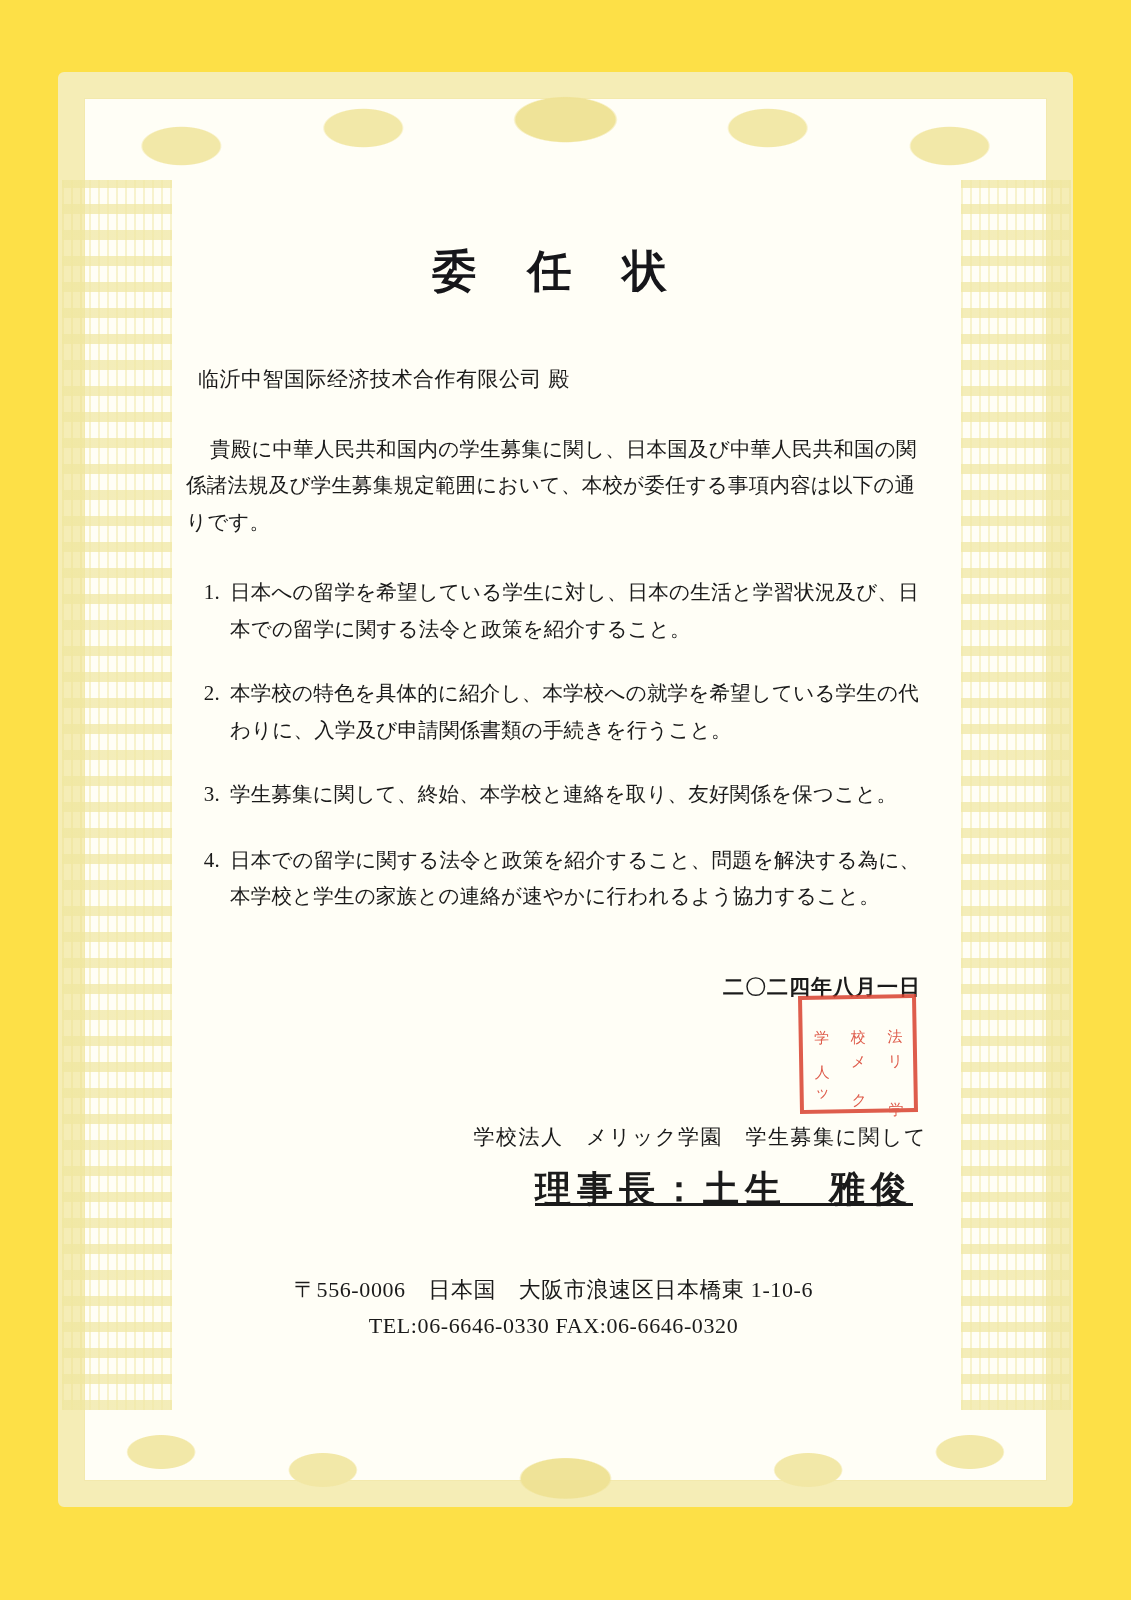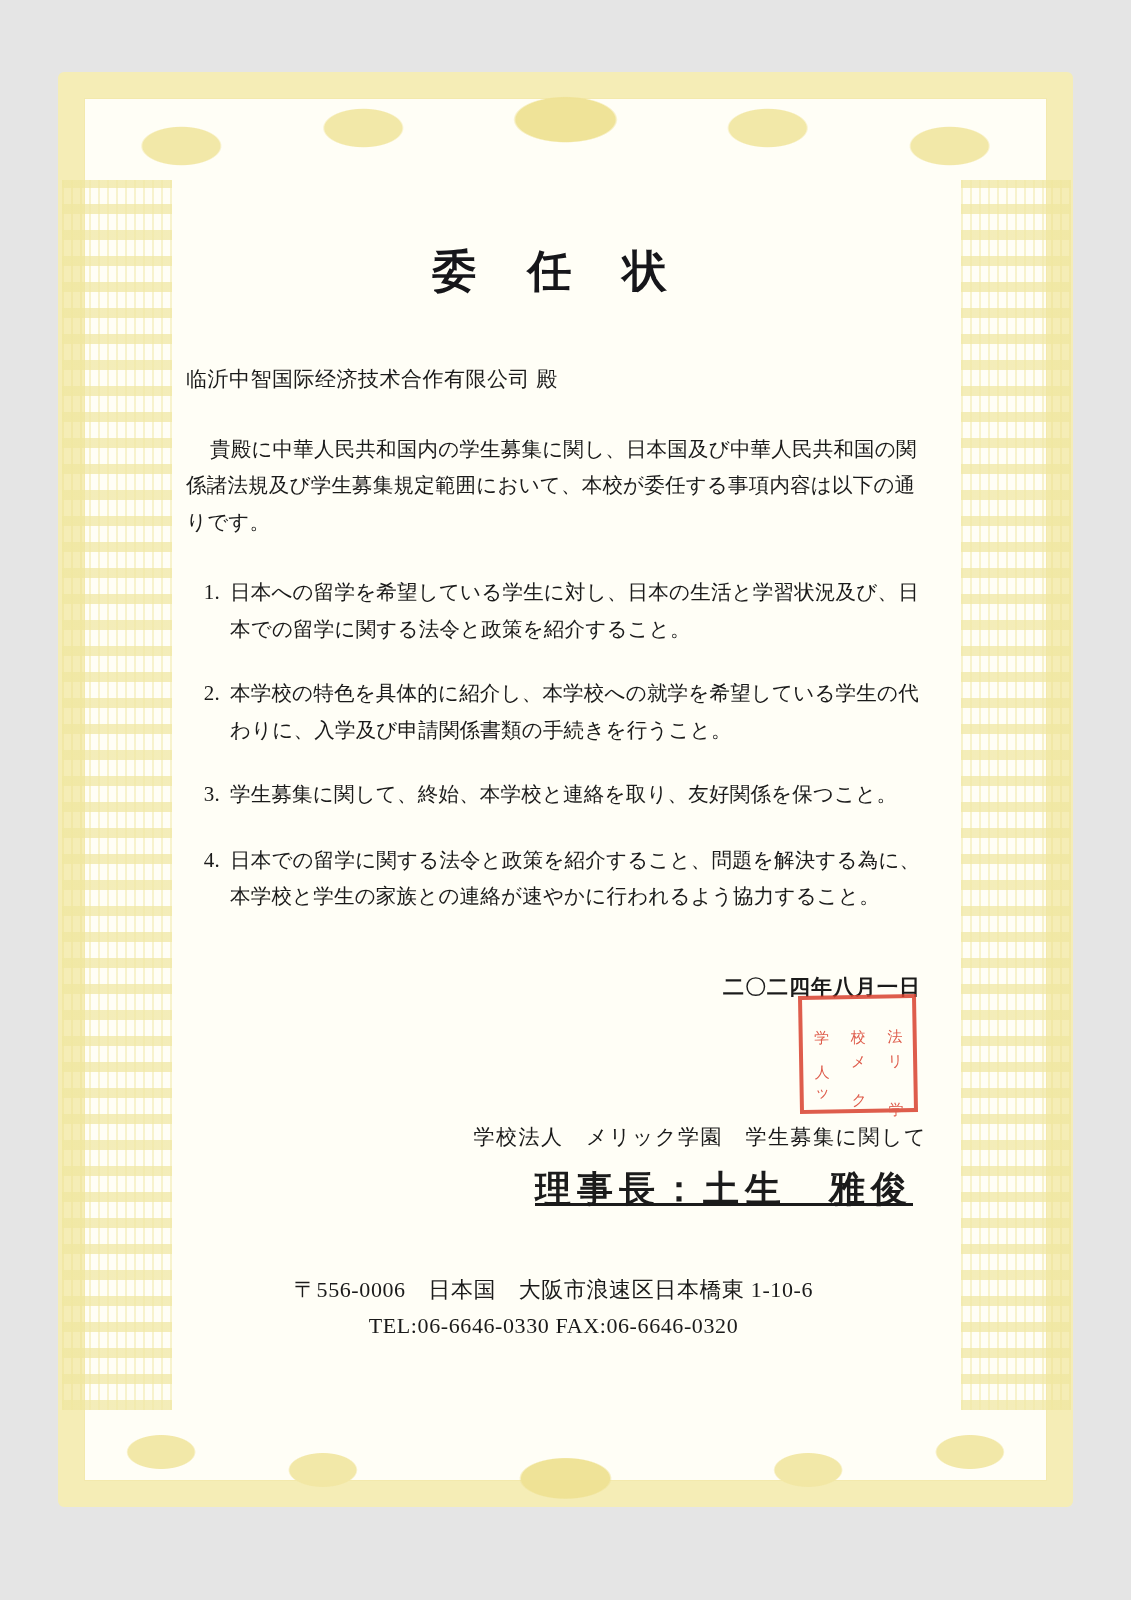--- a/index.html
+++ b/index.html
@@ -10,21 +10,21 @@
   }
   body {
     font-family: "Liberation Sans", "DejaVu Sans", sans-serif;
   }
 
   .page {
     position: relative;
     width: 1131px;
     height: 1600px;
     margin: 0 auto;
-    background: #e5e5e5;
+    background: #fde047;
     overflow: hidden;
   }
 
   
   .border-frame {
     position: absolute;
     left: 58px;
     top: 72px;
     width: 1015px;
     height: 1435px;
@@ -120,21 +120,21 @@
     font-size: 44px;
     letter-spacing: 18px;
     font-weight: 600;
     margin: 22px 0 64px 0;
     color: #16161a;
     font-family: "DejaVu Sans", "Liberation Sans", sans-serif;
   }
 
   .addressee {
     font-size: 21px;
-    margin: 0 0 38px 0;
+    margin: 0 0 38px 12px;
     letter-spacing: 0.5px;
   }
 
   .intro {
     font-size: 20.5px;
     line-height: 1.78;
     margin: 0 0 34px 0;
     text-indent: 24px;
     letter-spacing: 0.2px;
   }

